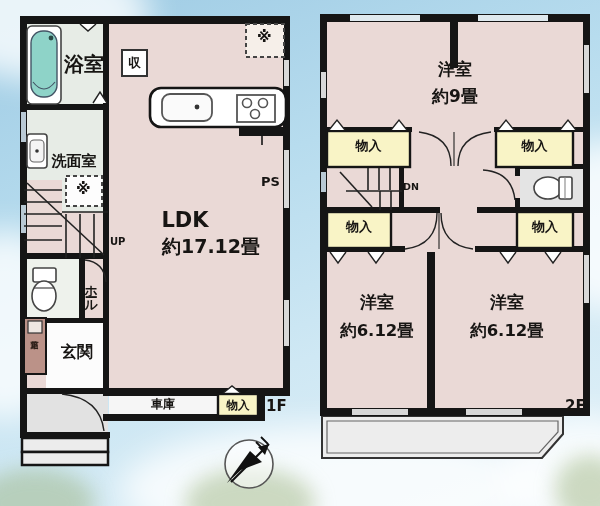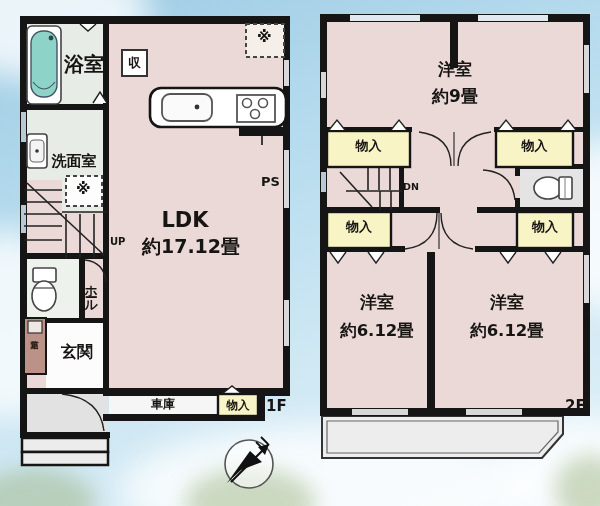--- a/index.html
+++ b/index.html
@@ -229,21 +229,21 @@
   </svg>
 
   <div class="lbl ctr" style="left:60px;top:54px;width:48px;font-size:20px;">浴室</div>
   <div class="lbl ctr" style="left:42px;top:154px;width:64px;font-size:15px;">洗面室</div>
   <div class="lbl" style="left:76px;top:182px;font-size:15px;">※</div>
   <div class="lbl" style="left:257px;top:30px;font-size:15px;">※</div>
   <div class="lbl ctr" style="left:122px;top:56px;width:25px;font-size:12.5px;">収</div>
   <div class="lbl" style="left:261px;top:143px;font-size:13px;margin-top:32px;">PS</div>
   <div class="lbl" style="left:110px;top:237px;font-size:10px;">UP</div>
   <div class="lbl ctr" style="left:120px;top:209px;width:130px;font-size:21px;">LDK</div>
-  <div class="lbl ctr" style="left:87px;top:237px;width:164px;font-size:19px;padding-left:22px;">約17.12畳</div>
+  <div class="lbl ctr" style="left:107px;top:237px;width:164px;font-size:19px;padding-left:22px;">約17.12畳</div>
   <div class="lbl vert" style="left:84px;top:276px;height:64px;font-size:13px;">ホール</div>
   <div class="lbl vert" style="left:29px;top:335px;height:38px;font-size:8px;color:#2e2019;">下足箱</div>
   <div class="lbl ctr" style="left:48px;top:344px;width:58px;font-size:16px;">玄関</div>
   <div class="lbl ctr" style="left:133px;top:398px;width:60px;font-size:12px;">車庫</div>
   <div class="lbl ctr" style="left:218px;top:399px;width:40px;font-size:11.5px;">物入</div>
   <div class="lbl" style="left:266px;top:399px;font-size:15px;">1F</div>
 
   <div class="lbl ctr" style="left:395px;top:61px;width:120px;font-size:17px;">洋室</div>
   <div class="lbl ctr" style="left:395px;top:88px;width:120px;font-size:17px;">約9畳</div>
   <div class="lbl ctr" style="left:327px;top:139px;width:83px;font-size:13px;">物入</div>

